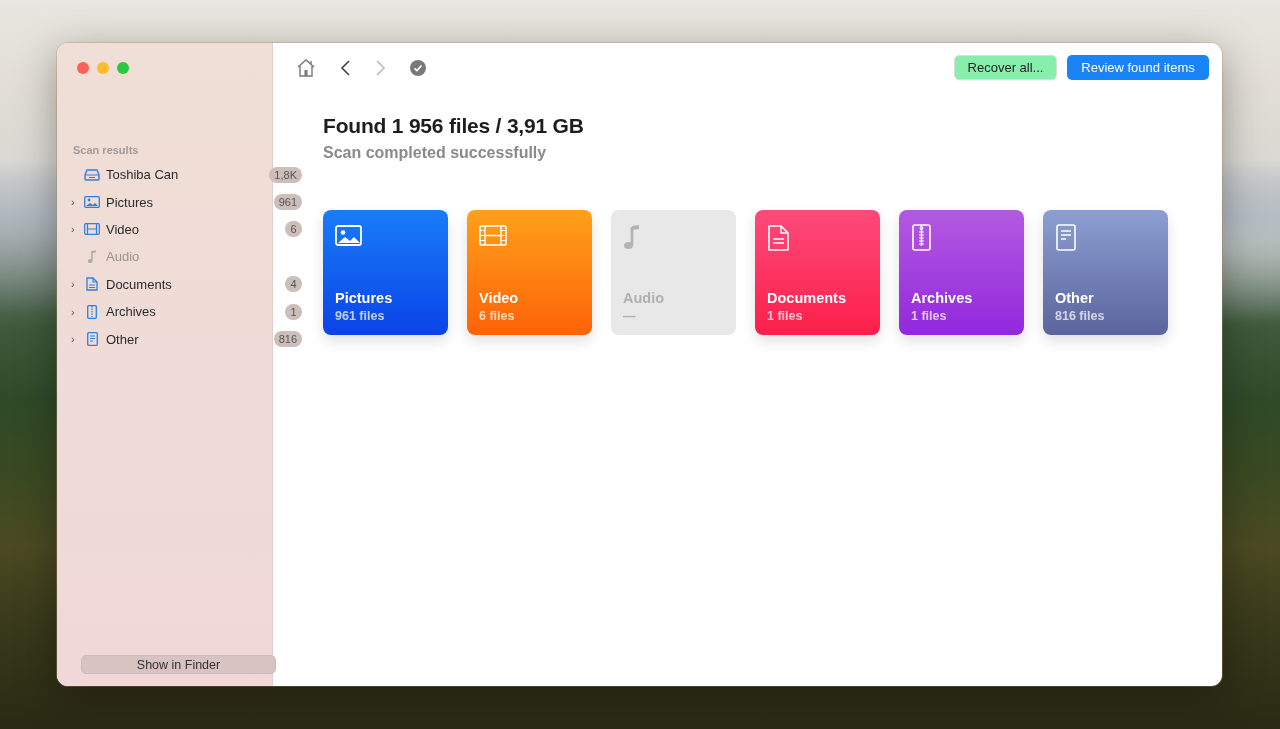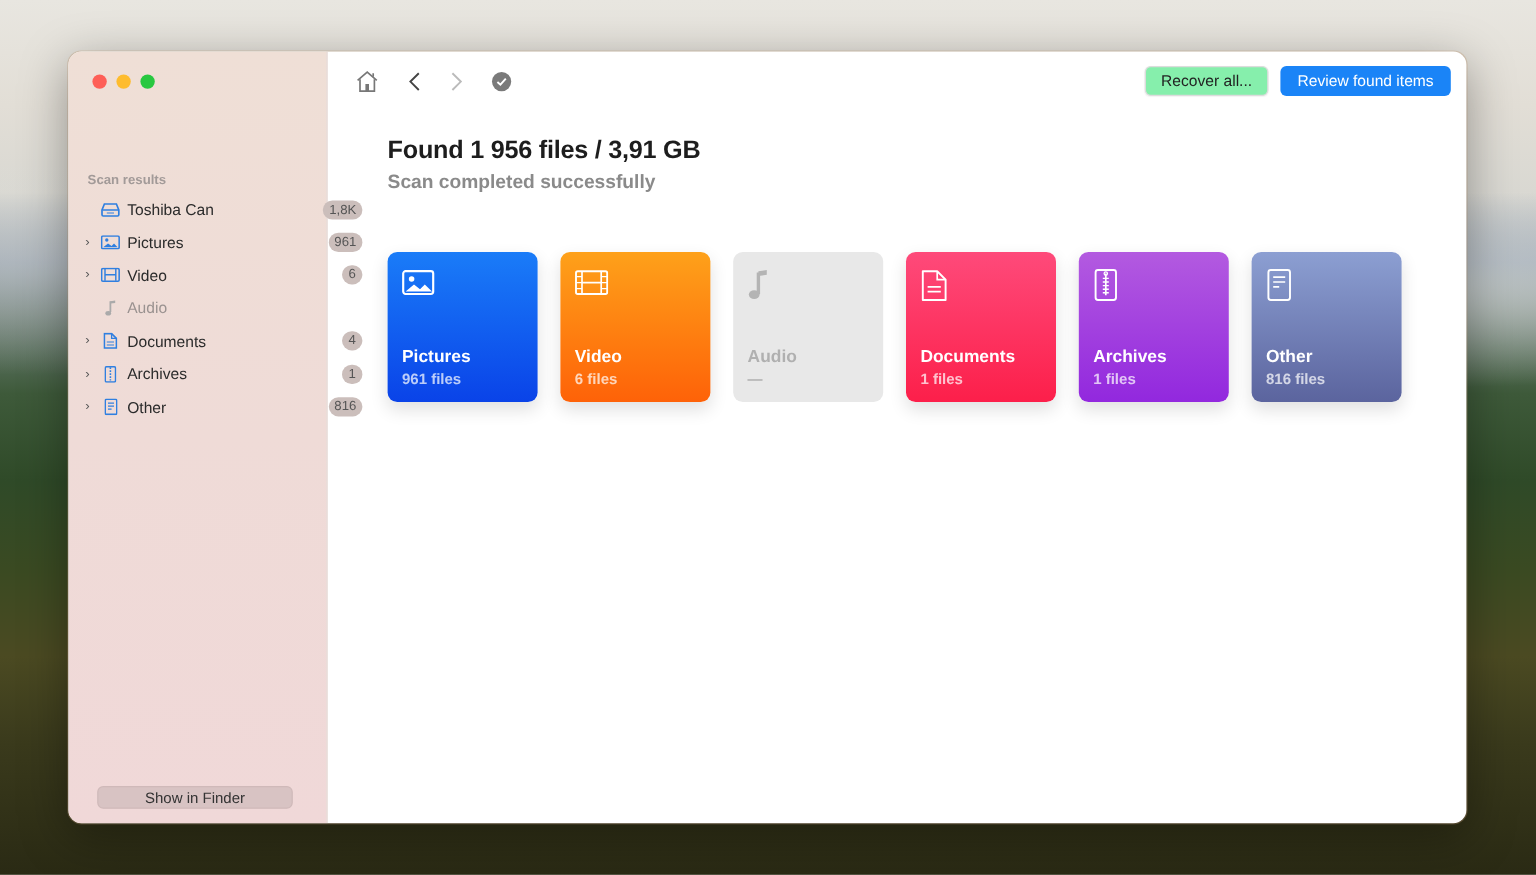--- a/index.html
+++ b/index.html
@@ -54,21 +54,21 @@
   .tree-item.disabled { color: #9a9290; }
   .chev { position: absolute; left: 14px; font-size: 11px; color: #555; width: 10px; }
   .t-icon { position: absolute; left: 27px; width: 16px; height: 14px; display: flex; align-items: center; justify-content: center; }
   .t-label { position: absolute; left: 49px; }
   .badge {
     position: absolute; right: 15px; min-width: 17px; height: 16px; padding: 0 5px;
     border-radius: 8px; background: #cbbebb; color: #555; font-size: 11px;
     display: flex; align-items: center; justify-content: center;
   }
   .finder-btn {
-    position: absolute; left: 24px; bottom: 12px; width: 163px; height: 19px;
+    position: absolute; left: 24px; bottom: 12px; width: 195px; height: 19px;
     border-radius: 5px; background: #d8c3c3; border: 1px solid #cfb9b9;
     font-size: 12.5px; color: #333; display: flex; align-items: center; justify-content: center;
   }
   .main { flex: 1; position: relative; }
   .toolbar-icons { position: absolute; left: 22px; top: 15px; display: flex; align-items: center; }
   .tb-home { width: 22px; height: 20px; }
   .tb-back { margin-left: 22px; width: 14px; height: 20px; }
   .tb-fwd { margin-left: 20px; width: 14px; height: 20px; }
   .tb-check { margin-left: 22px; width: 18px; height: 18px; }
   .btn-recover {

